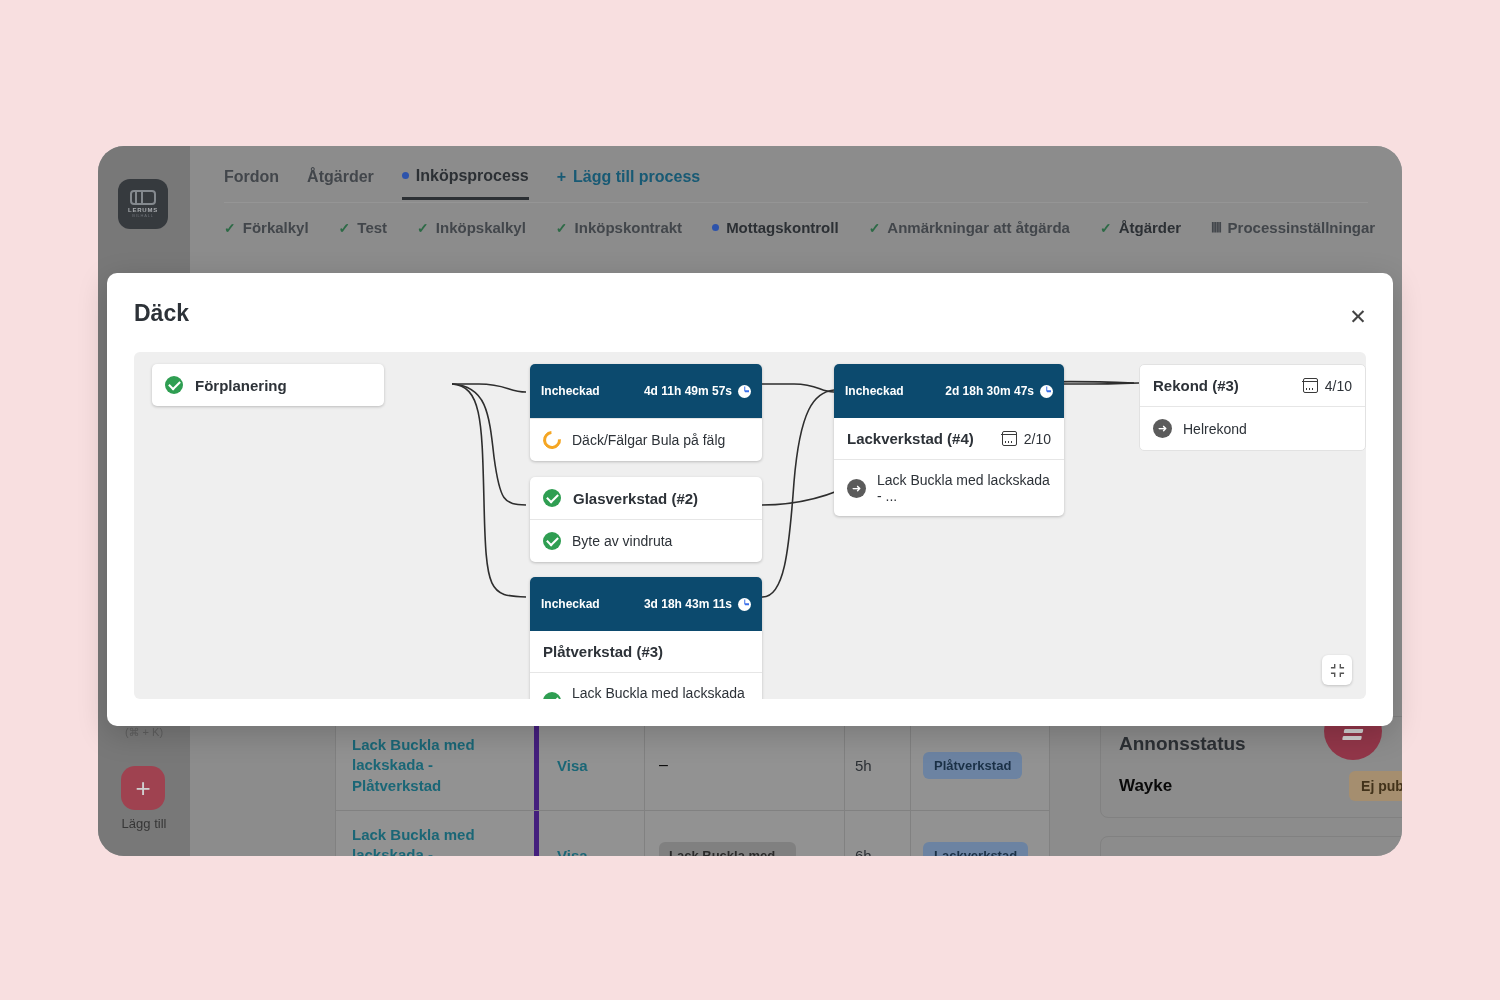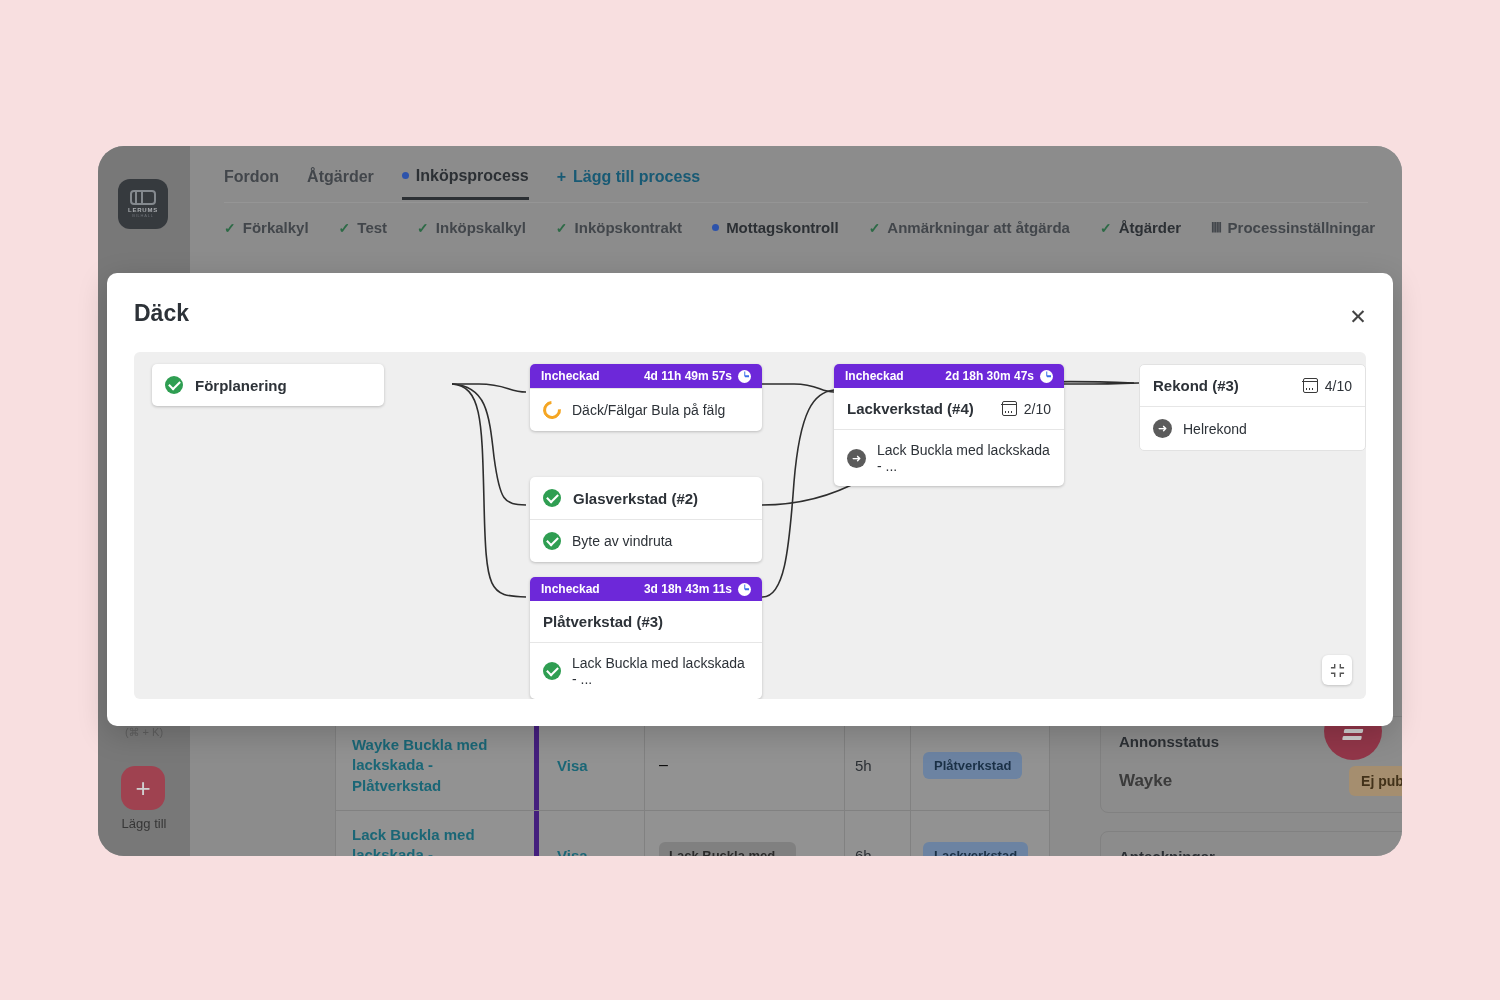--- a/index.html
+++ b/index.html
@@ -114,24 +114,24 @@
     padding: 6px 11px; border-radius: 6px; white-space: nowrap;
   }
   .bg-right-panel {
     position: absolute; left: 910px; top: 570px; width: 380px;
   }
   .panel-card {
     border: 1px solid #9a9a9a; border-radius: 8px; padding: 16px 18px;
     margin-bottom: 18px;
   }
   .panel-head { display:flex; align-items:center; justify-content: space-between; margin-bottom: 16px; }
-  .panel-title { font-size: 15px; font-weight: bold; color: #2d3238; }
+  .panel-title { font-size: 19px; font-weight: bold; color: #2d3238; }
   .panel-link { font-size: 15px; font-weight: bold; color: #2d3238; text-decoration: underline; cursor: pointer; }
   .panel-row { display:flex; align-items:center; justify-content: space-between; }
-  .panel-label { font-size: 17px; font-weight: bold; color: #404040; }
+  .panel-label { font-size: 17px; font-weight: bold; color: #000000; }
   .chip-tan {
     background: #c8ab83; color: #4a3516; font-size: 14px; font-weight: bold;
     padding: 7px 12px; border-radius: 6px;
   }
   .fab-chat {
     position: absolute; right: 20px; bottom: 96px;
     width: 58px; height: 58px; border-radius: 50%;
     background: #b03a52; display:flex; align-items:center; justify-content:center;
     cursor: pointer;
   }
@@ -165,23 +165,23 @@
     background: #efefef; border-radius: 6px; overflow: hidden;
   }
   .canvas-svg { position: absolute; left: 0; top: 0; width: 1232px; height: 347px; }
 
   .node {
     position: absolute; background: #fff;
     border-radius: 5px; box-shadow: 0 1px 3px rgba(0,0,0,.22);
     overflow: hidden;
   }
   .node-hdr {
-    background: #6d28d9; color: #fff;
+    background: #0c4a6e; color: #fff;
     display: flex; align-items:center; justify-content: space-between;
-    padding: 5px 11px; font-size: 12px; font-weight: bold;
+    padding: 20px 11px; font-size: 12px; font-weight: bold;
   }
   .node-hdr-time { display:flex; align-items:center; gap: 6px; }
   .clock {
     width: 13px; height: 13px; border-radius: 50%;
     background: #fff; position: relative; display:inline-block;
   }
   .clock::before, .clock::after {
     content:''; position:absolute; background:#3b6fea; left:50%; top:50%;
   }
   .clock::before { width: 1.5px; height: 4.5px; transform: translate(-50%,-100%); }
@@ -304,21 +304,21 @@
         <span>Åtgärder</span>
       </div>
       <div class="subnav-item">
         <span class="sliders-icon">⦀⦀</span>
         <span>Processinställningar</span>
       </div>
     </div>
 
     <div class="bg-table">
       <div class="bg-row">
-        <div class="bg-c1">Wayke Buckla med lackskada - Plåtverkstad</div>
+        <div class="bg-c1">Lack Buckla med lackskada - Plåtverkstad</div>
         <div class="bg-c2">Visa</div>
         <div class="bg-c3">
           <span>–</span>
         </div>
         <div class="bg-c4">5h</div>
         <div class="bg-c5">
           <span class="chip-blue">Plåtverkstad</span>
         </div>
       </div>
       <div class="bg-row">

